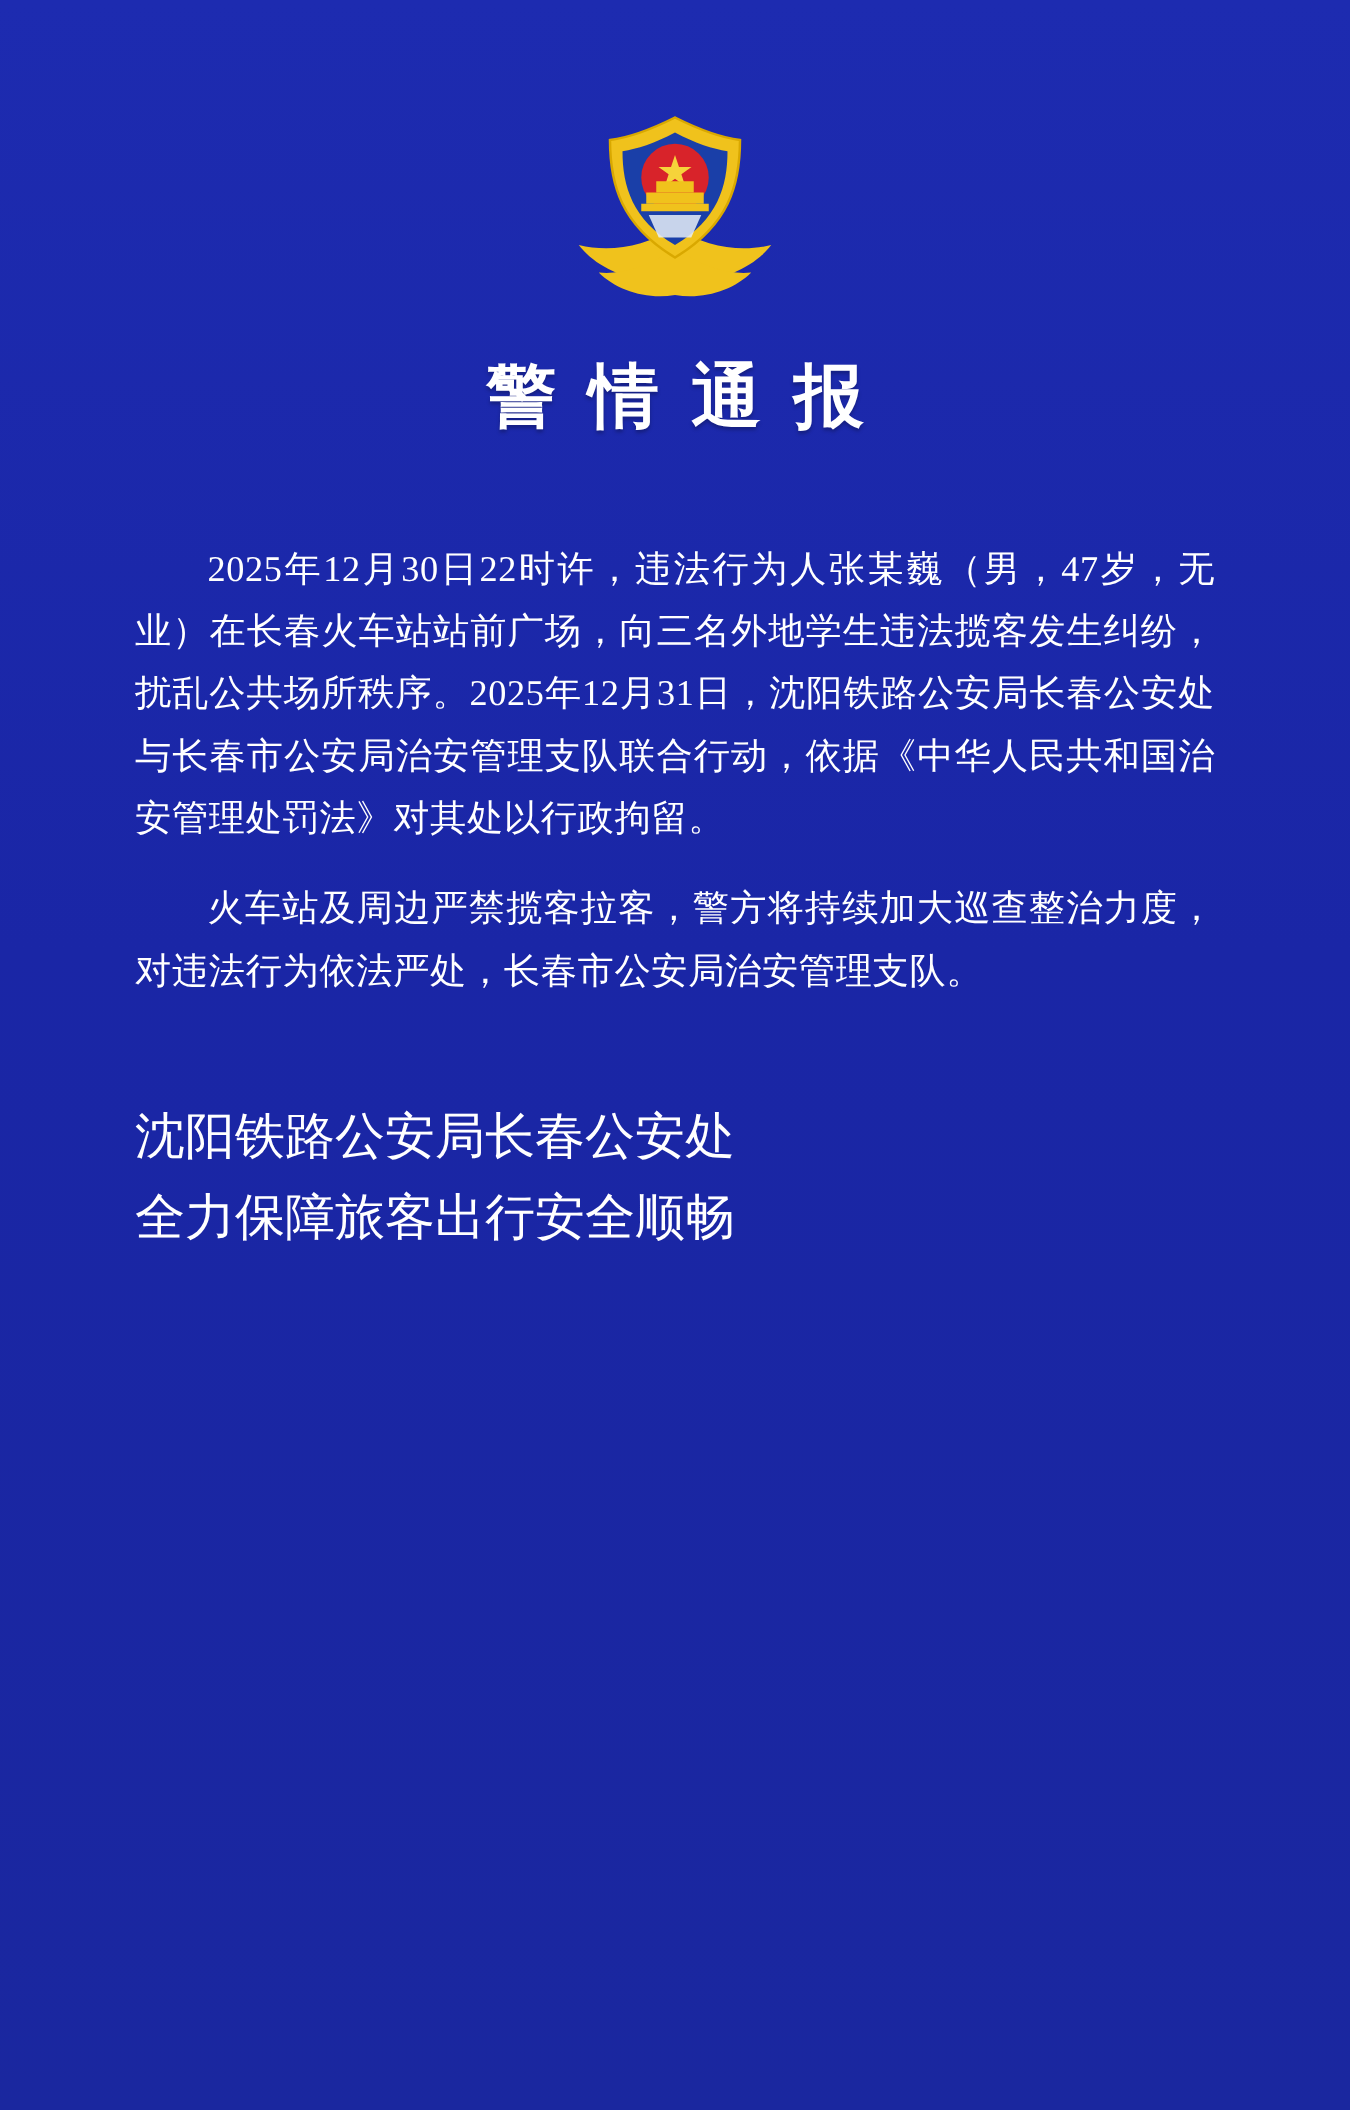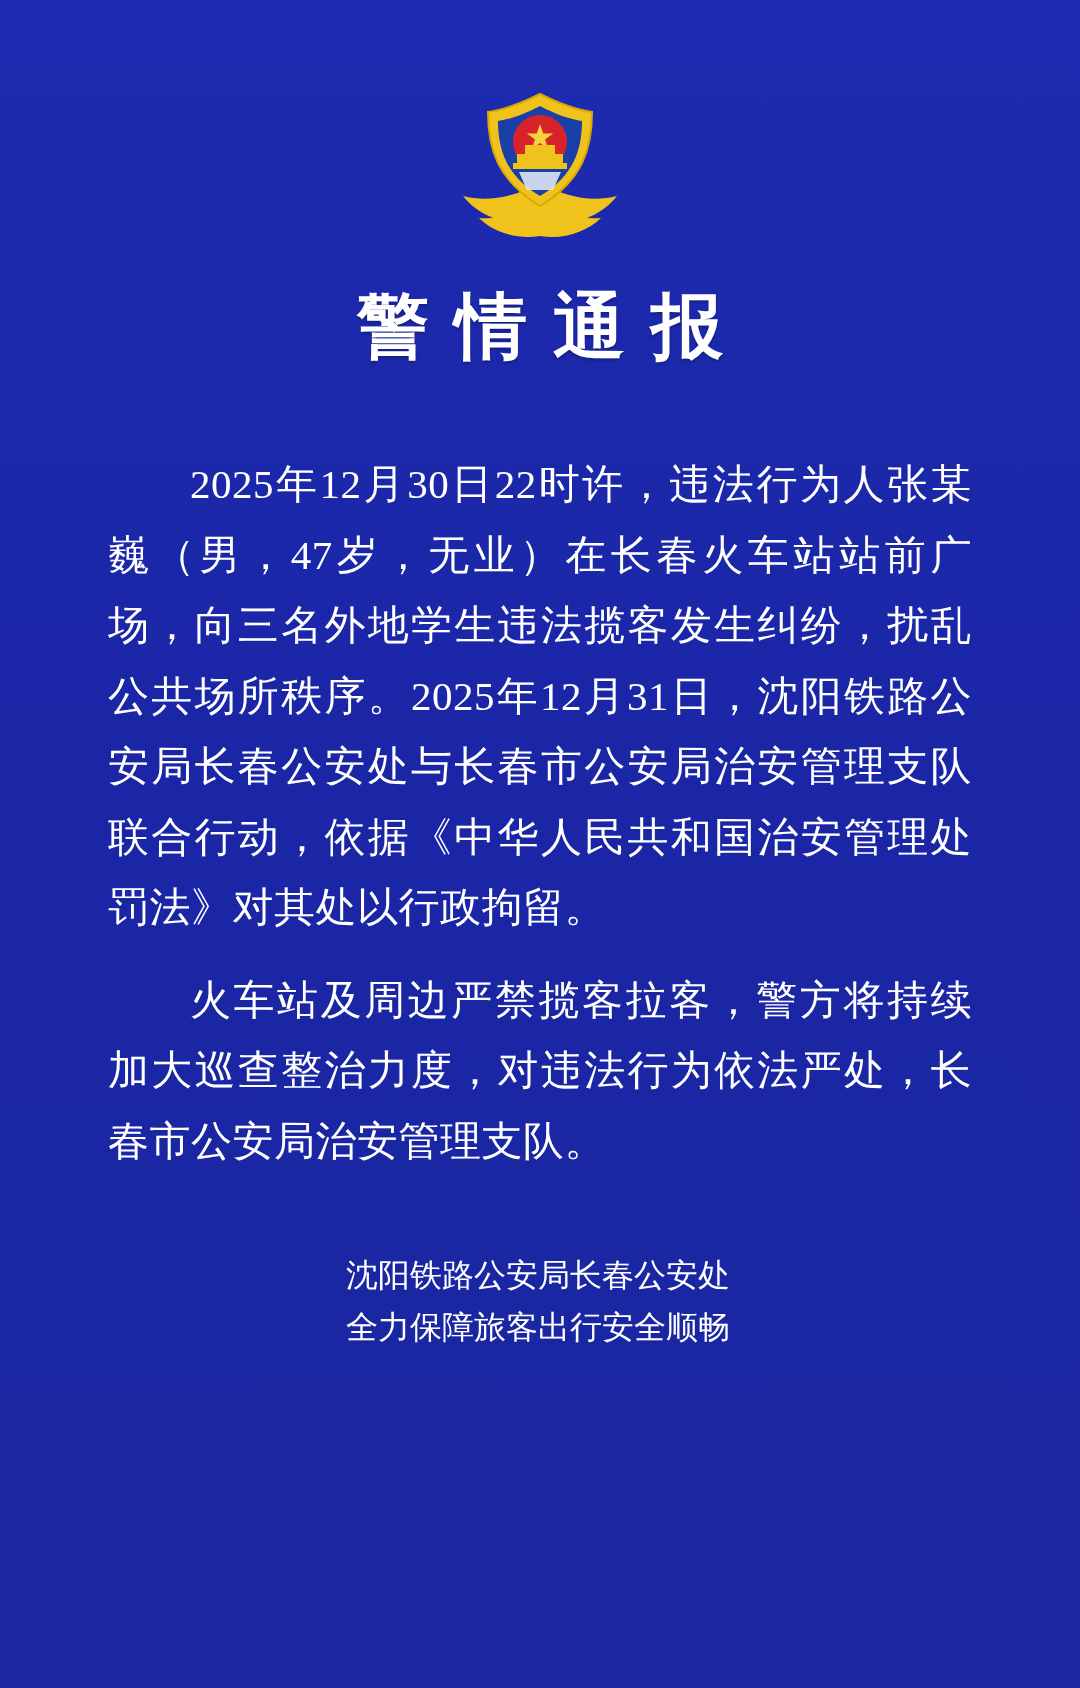--- a/index.html
+++ b/index.html
@@ -31,49 +31,49 @@
   .emblem {
     width: 166px;
     height: 158px;
     position: relative;
   }
   .emblem svg { display: block; }
 
   .title {
     margin-top: 44px;
     text-align: center;
-    font-size: 72px;
+    font-size: 56px;
     letter-spacing: 26px;
     text-indent: 26px;
     font-weight: 700;
     line-height: 1.1;
     color: #ffffff;
     text-shadow: 0 2px 3px rgba(0,0,0,0.25);
     font-family: "Liberation Serif", "DejaVu Serif", serif;
   }
 
   .body-text {
     margin: 82px 108px 0 108px;
-    font-size: 41px;
+    font-size: 29px;
     line-height: 1.72;
     text-align: justify;
     text-justify: inter-ideograph;
     letter-spacing: 0.5px;
     color: #ffffff;
   }
   .para {
     text-indent: 2em;
     margin: 0 0 10px 0;
   }
   .para + .para { margin-top: 22px; }
 
   .signature {
     margin: 74px 112px 0 108px;
-    text-align: center;
-    font-size: 32px;
+    text-align: left;
+    font-size: 40px;
     line-height: 1.62;
     color: #ffffff;
   }
   .sig-line { display: block; }
   .sig-date {
     display: block;
     margin-top: 4px;
     padding-right: 88px;
   }
 </style>

